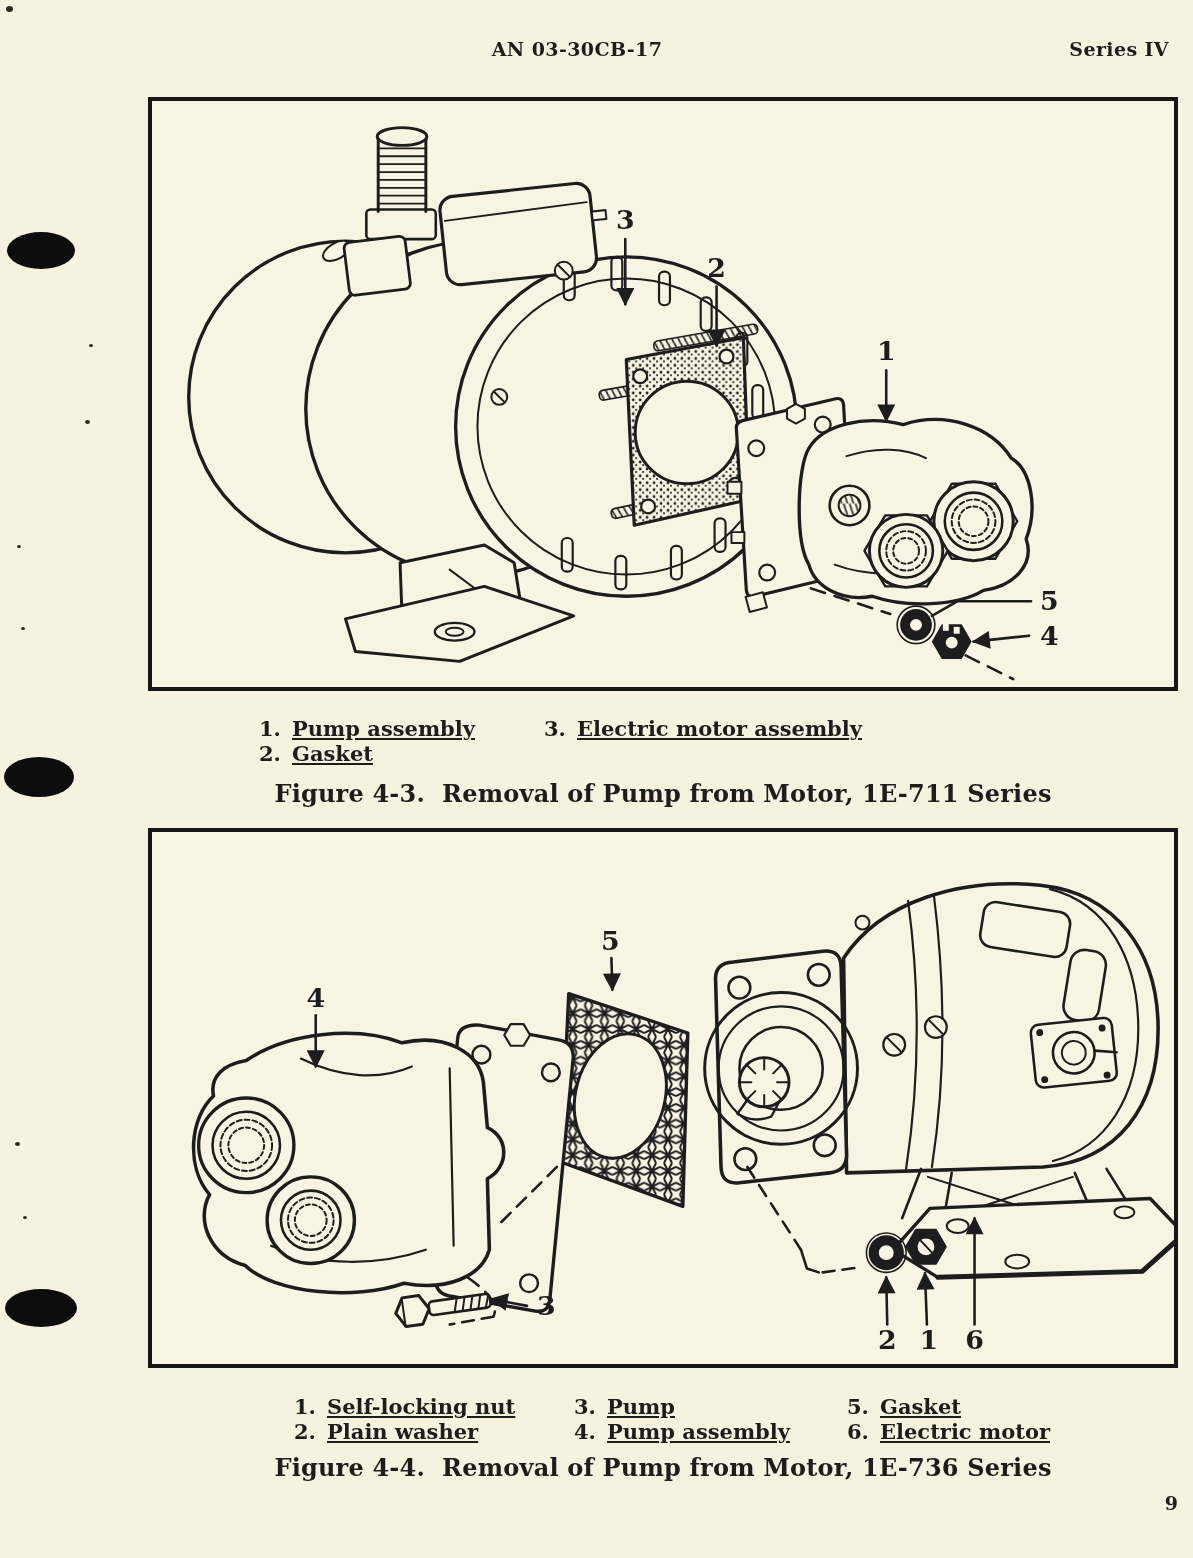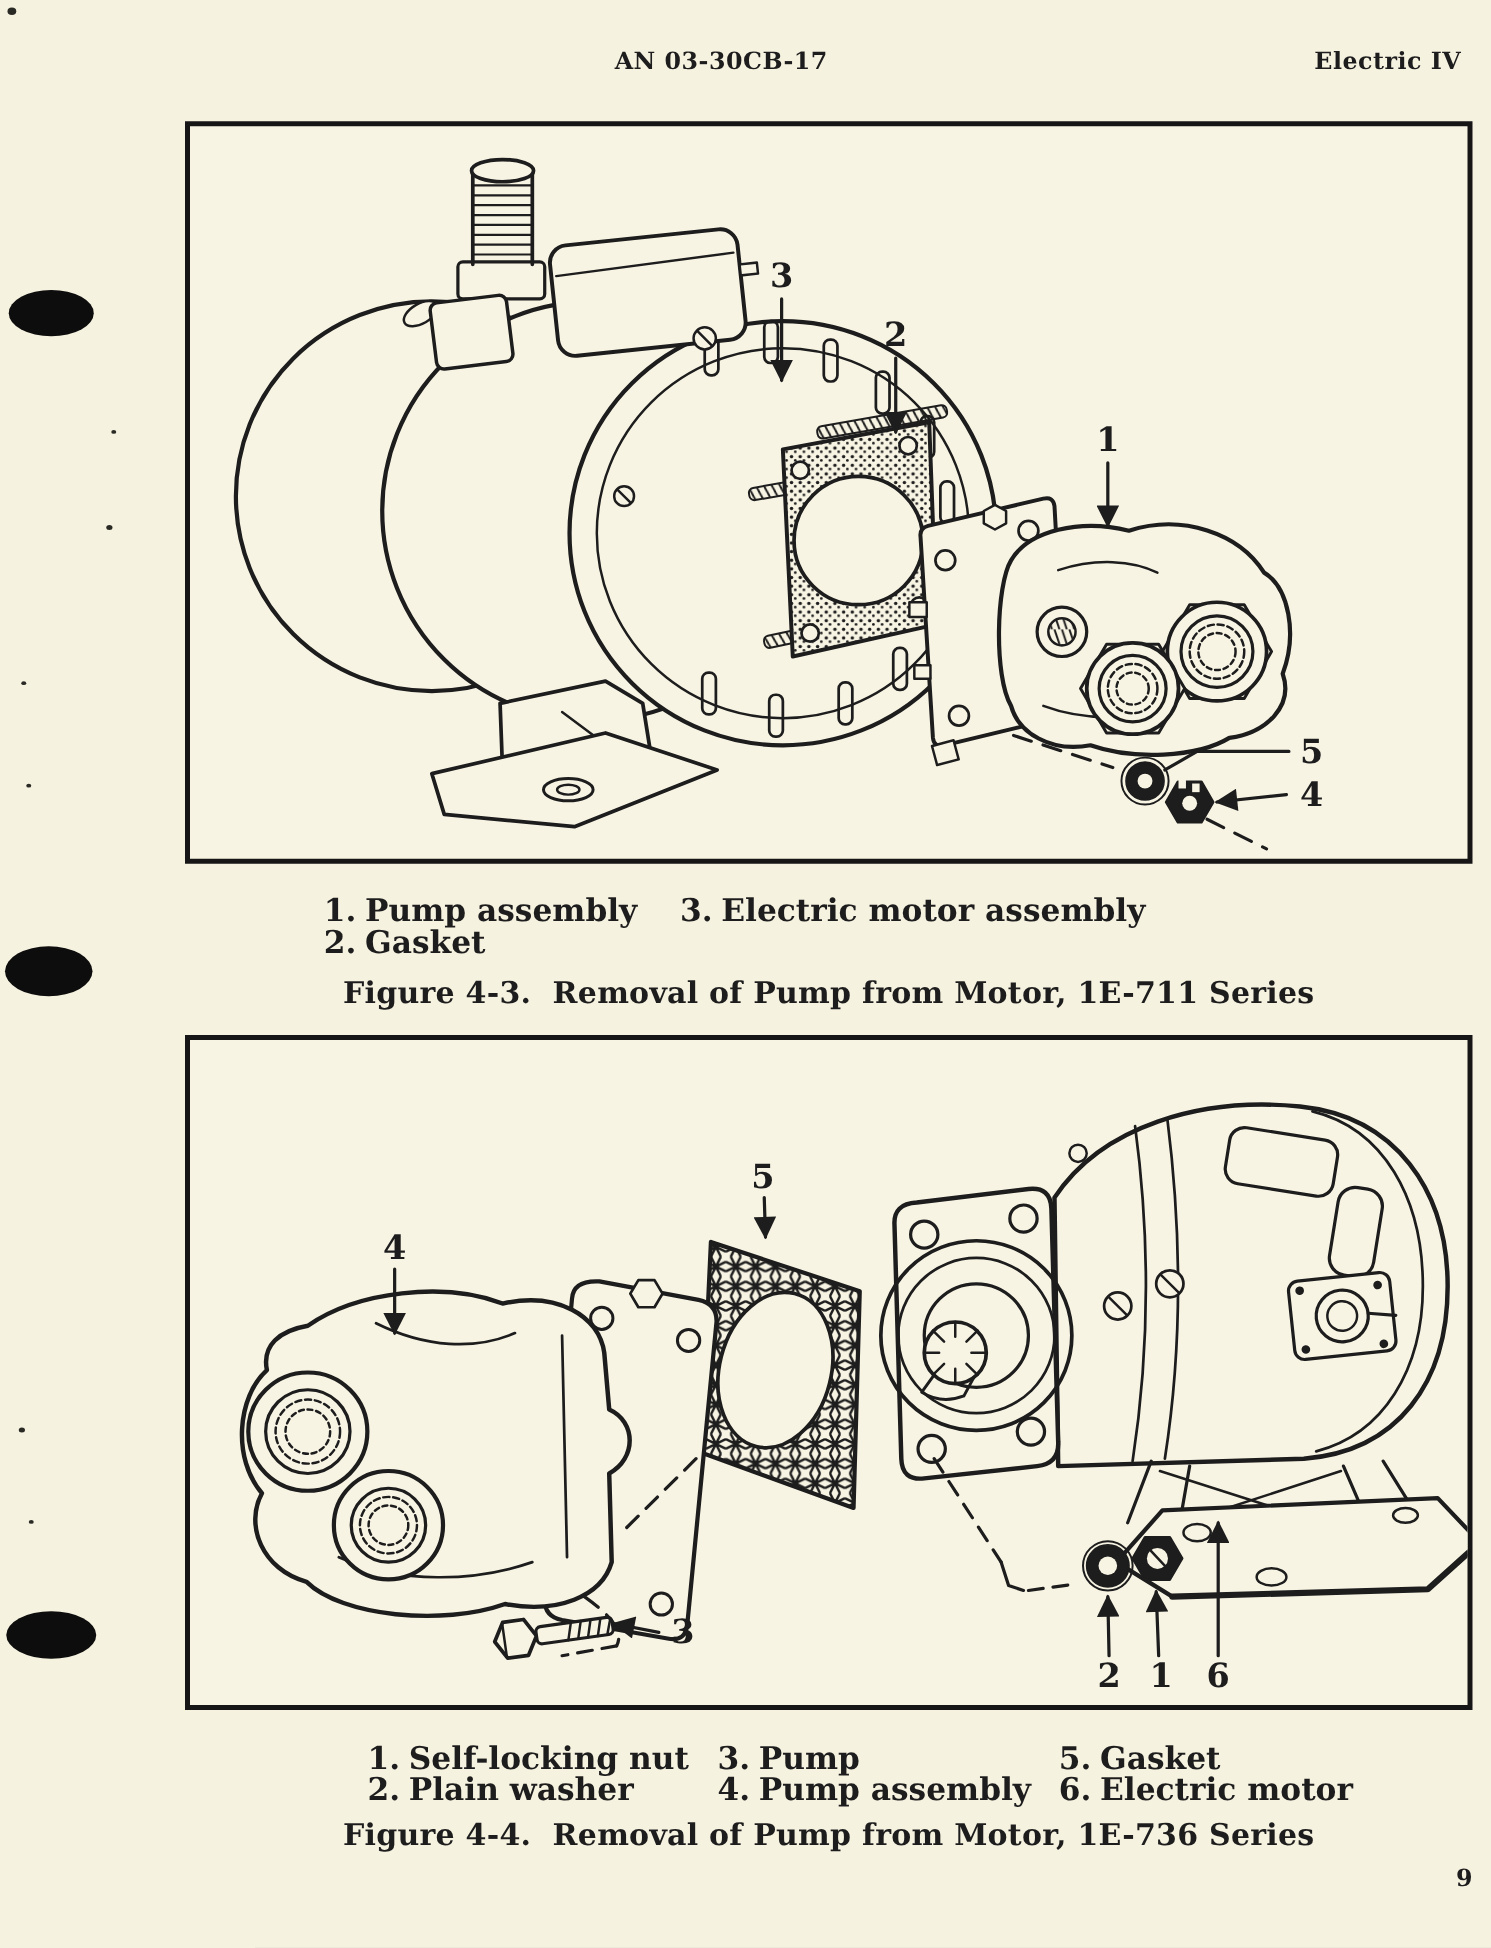--- a/index.html
+++ b/index.html
@@ -11,21 +11,21 @@
   .hdr{position:absolute;top:38px;font-size:19px;font-weight:bold;letter-spacing:.4px;}
   .hdr-doc{left:577px;transform:translateX(-50%);}
   .hdr-sec{right:24px;}
   .figbox{
     position:absolute;left:148px;width:1030px;box-sizing:border-box;
     border:4px solid #161616;background:#f8f4e4;
   }
   #fig1{top:97px;height:594px;}
   #fig2{top:828px;height:540px;}
   .figbox svg{position:absolute;inset:0;width:100%;height:100%;}
-  .legend-col{position:absolute;font-size:25px;font-weight:bold;line-height:25px;white-space:nowrap;}
+  .legend-col{position:absolute;font-size:21px;font-weight:bold;line-height:25px;white-space:nowrap;text-decoration:underline;}
   .lrow .lnum{display:inline-block;width:33px;}
   .caption{
     position:absolute;left:148px;width:1030px;text-align:center;
     font-size:24px;font-weight:bold;white-space:pre;letter-spacing:.2px;
   }
   .pageno{position:absolute;top:1492px;right:15px;font-size:19px;font-weight:bold;}
   .hole{position:absolute;background:#0d0d0d;border-radius:50%;}
   .speck{position:absolute;background:#2a2a25;border-radius:50%;}
 </style>
 </head>
@@ -38,21 +38,21 @@
   <div class="hole" style="left:5px;top:1289px;width:72px;height:38px;"></div>
   <div class="speck" style="left:6px;top:6px;width:7px;height:6px;"></div>
   <div class="speck" style="left:89px;top:344px;width:4px;height:3px;"></div>
   <div class="speck" style="left:85px;top:420px;width:5px;height:4px;"></div>
   <div class="speck" style="left:17px;top:545px;width:4px;height:3px;"></div>
   <div class="speck" style="left:21px;top:627px;width:4px;height:3px;"></div>
   <div class="speck" style="left:15px;top:1142px;width:5px;height:4px;"></div>
   <div class="speck" style="left:23px;top:1216px;width:4px;height:3px;"></div>
 
   <div class="hdr hdr-doc">AN 03-30CB-17</div>
-  <div class="hdr hdr-sec">Electric IV</div>
+  <div class="hdr hdr-sec">Series IV</div>
 
   <div class="figbox" id="fig1">
     <svg viewBox="0 0 1030 594" preserveAspectRatio="none">
       <defs>
         <pattern id="f1stip" width="7" height="7" patternUnits="userSpaceOnUse">
           <circle cx="2" cy="2" r="1.4" fill="#1d1d1d"></circle>
             <circle cx="5" cy="5" r="1.1" fill="#1d1d1d"></circle>
         </pattern>
         <pattern id="f1thr" width="6" height="12" patternUnits="userSpaceOnUse">
           <line x1="1" y1="0" x2="5" y2="12" stroke="#1d1d1d" stroke-width="1.6"></line>

